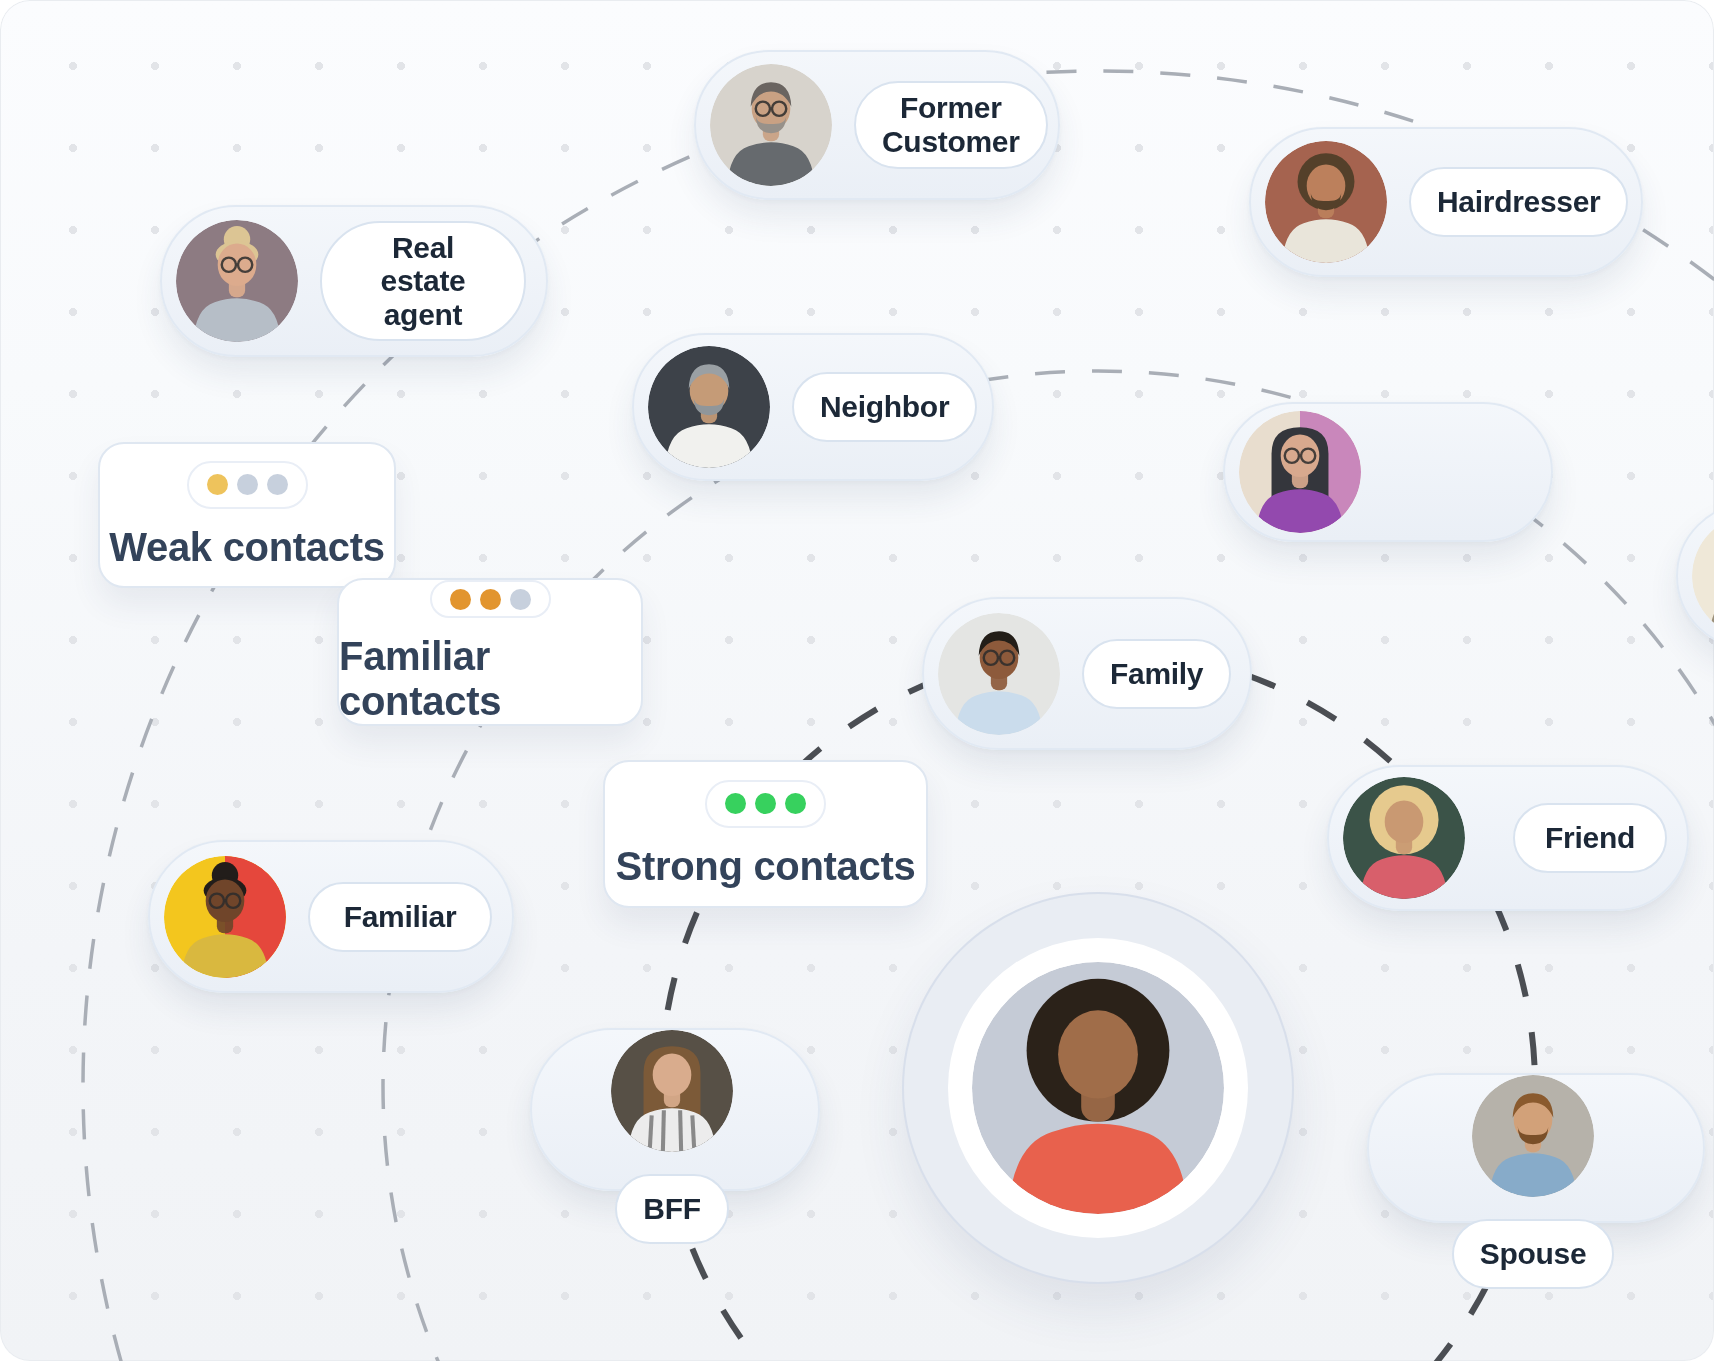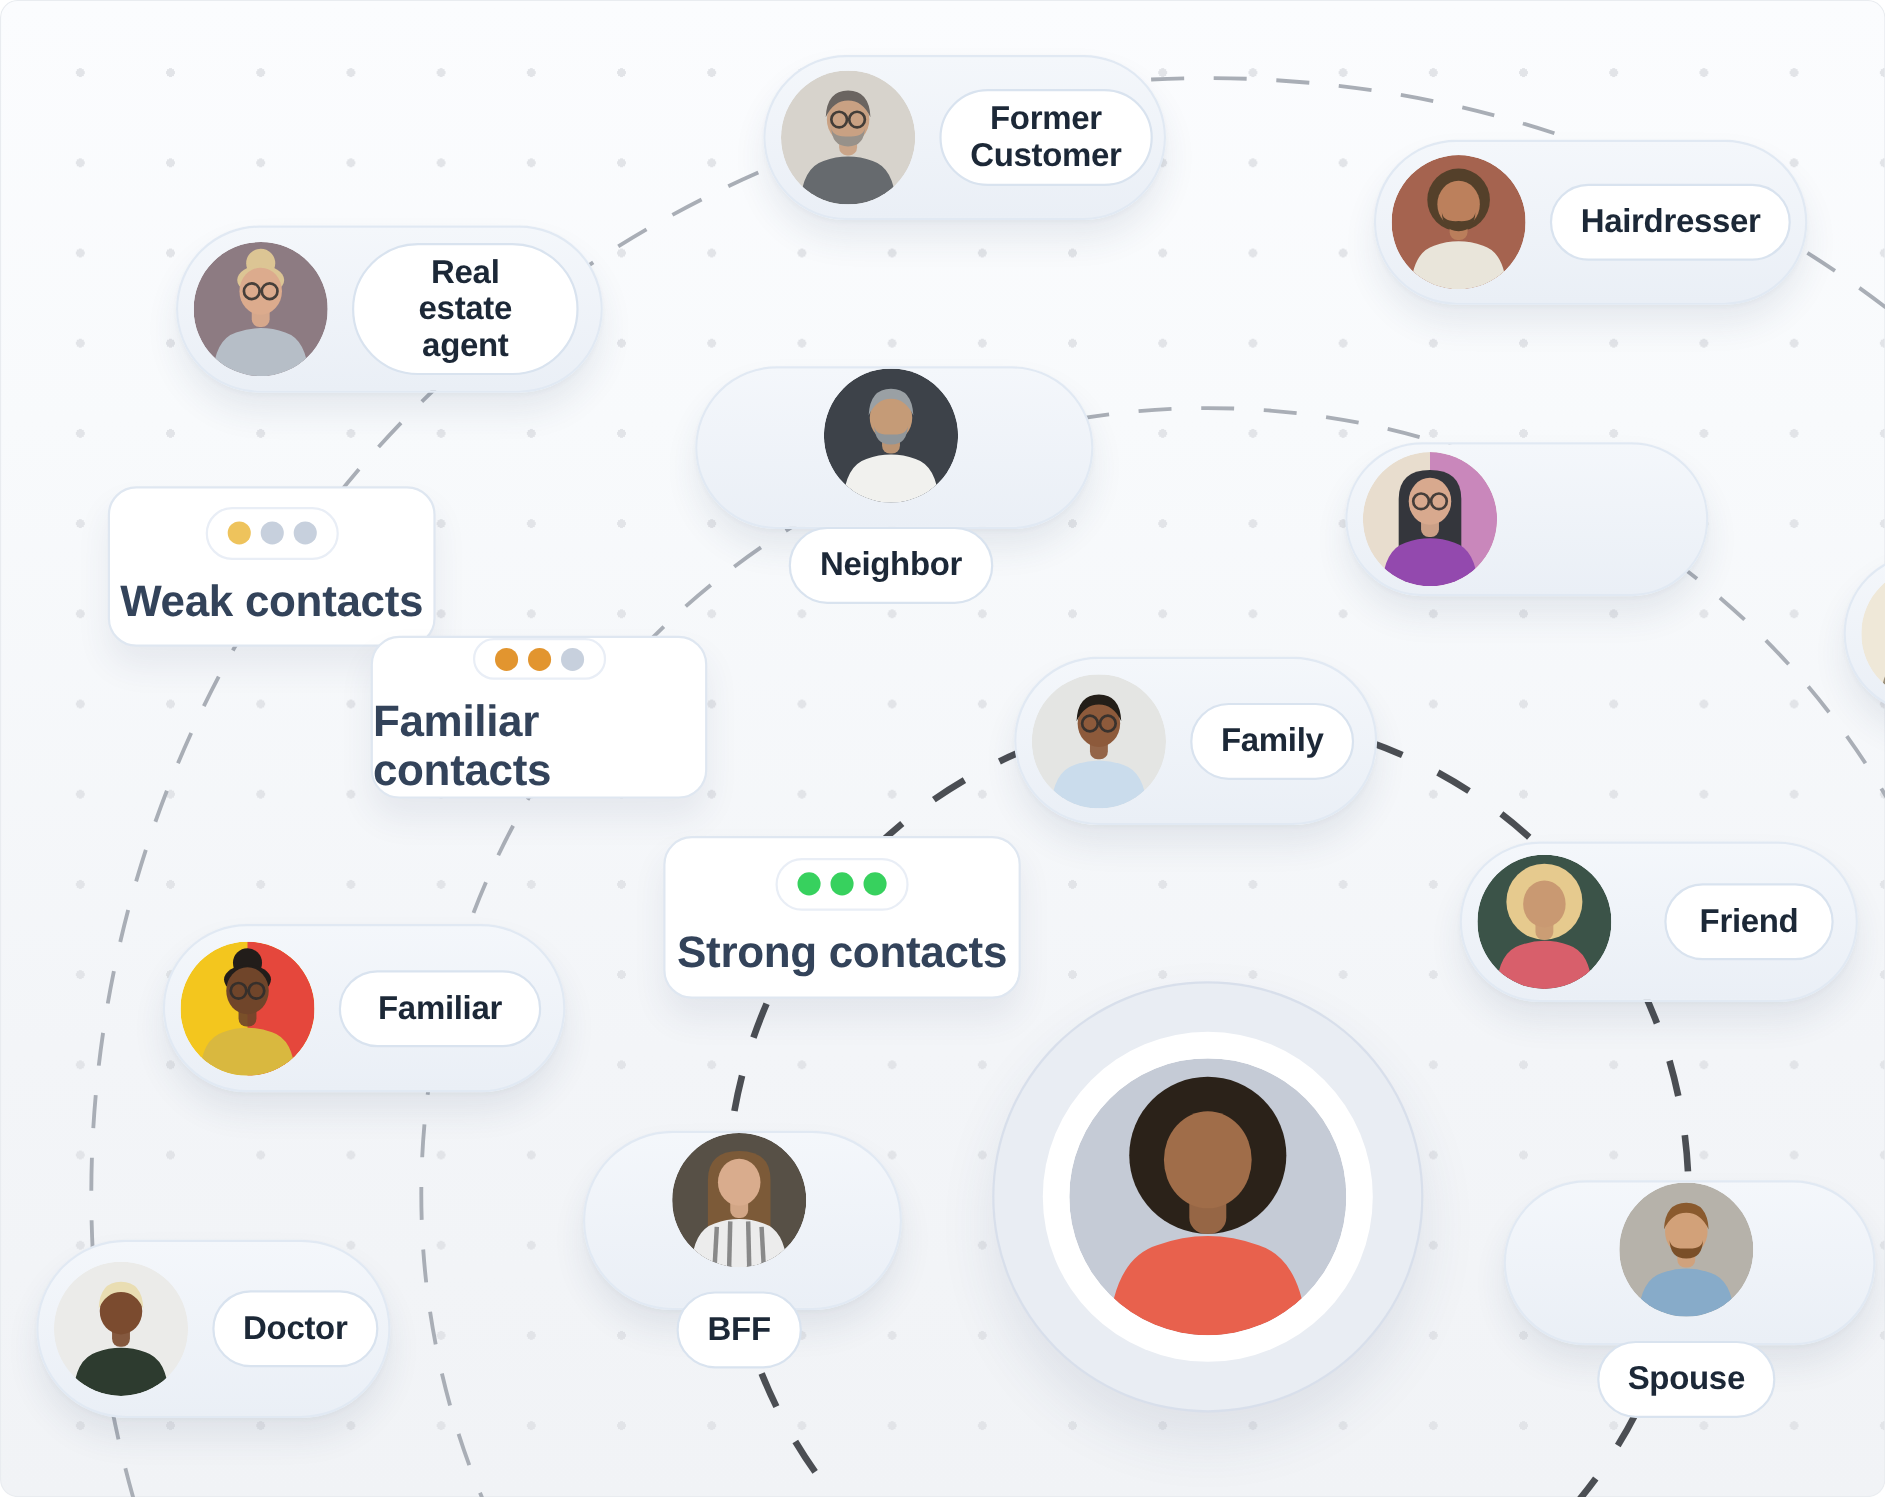--- a/index.html
+++ b/index.html
@@ -1,18 +1,18 @@
 <!DOCTYPE html>
 <html><head>
 <meta charset="utf-8">
 <style>
   html,body{margin:0;padding:0;background:#ffffff;}
   body{font-family:"Liberation Sans", sans-serif;}
   #canvas{
-    position:relative;width:1714px;height:1361px;border-radius:16px;overflow:hidden;
+    position:relative;width:1714px;height:1361px;border-radius:30px;overflow:hidden;
     background-image:
       radial-gradient(circle 4px at 41px 41px, #e2e4e8 97%, rgba(226,228,232,0) 100%),
       linear-gradient(180deg,#fbfcfe 0%,#f8fafc 28%,#f3f5f8 70%,#f1f3f6 100%);
     background-size:82px 82px, 100% 100%;
     background-position:32px 25px, 0 0;
     box-shadow:inset 0 0 0 1px #e9ecf0;
   }
   .lines{position:absolute;left:0;top:0;z-index:1;}
   
   .pill{
@@ -56,21 +56,21 @@
   .central-white{
     width:300px;height:300px;border-radius:50%;background:#ffffff;
     display:flex;align-items:center;justify-content:center;
   }
   .central-photo{width:252px;height:252px;border-radius:50%;overflow:hidden;}
   .central-photo svg{display:block;width:100%;height:100%;}
   
   .p-former    {left:694px;  top:50px;   width:366px; height:150px;}
   .p-hair      {left:1249px; top:127px;  width:394px; height:150px;}
   .p-realestate{left:160px;  top:205px;  width:388px; height:152px;}
-  .p-neighbor  {left:632px;  top:333px;  width:362px; height:148px;flex-direction:column;}
+  .p-neighbor  {left:632px;  top:333px;  width:362px; height:148px;}
   .p-alumni    {left:1223px; top:402px;  width:330px; height:140px;}
   .p-family    {left:922px;  top:597px;  width:330px; height:153px;}
   .p-friend    {left:1327px; top:765px;  width:362px; height:146px;gap:48px;}
   .p-coworker  {left:148px;  top:840px;  width:366px; height:153px;}
   .p-bff       {left:530px;  top:1028px; width:290px; height:163px;flex-direction:column;}
   .p-doctor    {left:33px;   top:1127px; width:322px; height:162px;}
   .p-spouse    {left:1367px; top:1073px; width:338px; height:150px;flex-direction:column;}
   .p-edge      {left:1676px; top:503px;  width:260px; height:146px;}
   .p-weak      {left:98px;   top:442px;  width:298px; height:146px;}
   .p-familiar  {left:337px;  top:578px;  width:306px; height:148px;}
@@ -326,43 +326,20 @@
       <ellipse cx="60" cy="44" rx="19" ry="21" fill="#d9ac8d"></ellipse>
 
     </g>
         </svg>
       </span>
     <span class="label-pill">
         <span class="label-text">BFF</span>
       </span>
   </div>
 
-  <div class="pill p-doctor">
-    <span class="avatar">
-        <svg viewBox="0 0 120 120" preserveAspectRatio="xMidYMid slice">
-    <defs>
-            <clipPath id="clip9">
-              <circle cx="60" cy="60" r="60"></circle>
-            </clipPath>
-          </defs>
-    <g clip-path="url(#clip9)">
-      <rect width="120" height="120" fill="#ebebe9"></rect>
-
-      <path d="M17 120 Q19 87 38 81 Q49 77 60 77 Q71 77 82 81 Q101 87 103 120 Z" fill="#2d3b2f"></path>
-
-      <rect x="52" y="56" width="16" height="20" rx="7" fill="#7b4b2f" opacity="0.92"></rect>
-      <ellipse cx="60" cy="44" rx="19" ry="21" fill="#7b4b2f"></ellipse>
-      <path d="M40 42 Q41 18 60 18 Q79 18 80 42 Q73 27 60 27 Q47 27 40 42 Z" fill="#e9ddb2"></path>
-    </g>
-        </svg>
-      </span>
-    <span class="label-pill">
-        <span class="label-text">Doctor</span>
-      </span>
-  </div>
 
   <div class="pill p-spouse">
     <span class="avatar">
         <svg viewBox="0 0 120 120" preserveAspectRatio="xMidYMid slice">
     <defs>
             <clipPath id="clip10">
               <circle cx="60" cy="60" r="60"></circle>
             </clipPath>
           </defs>
     <g clip-path="url(#clip10)">

